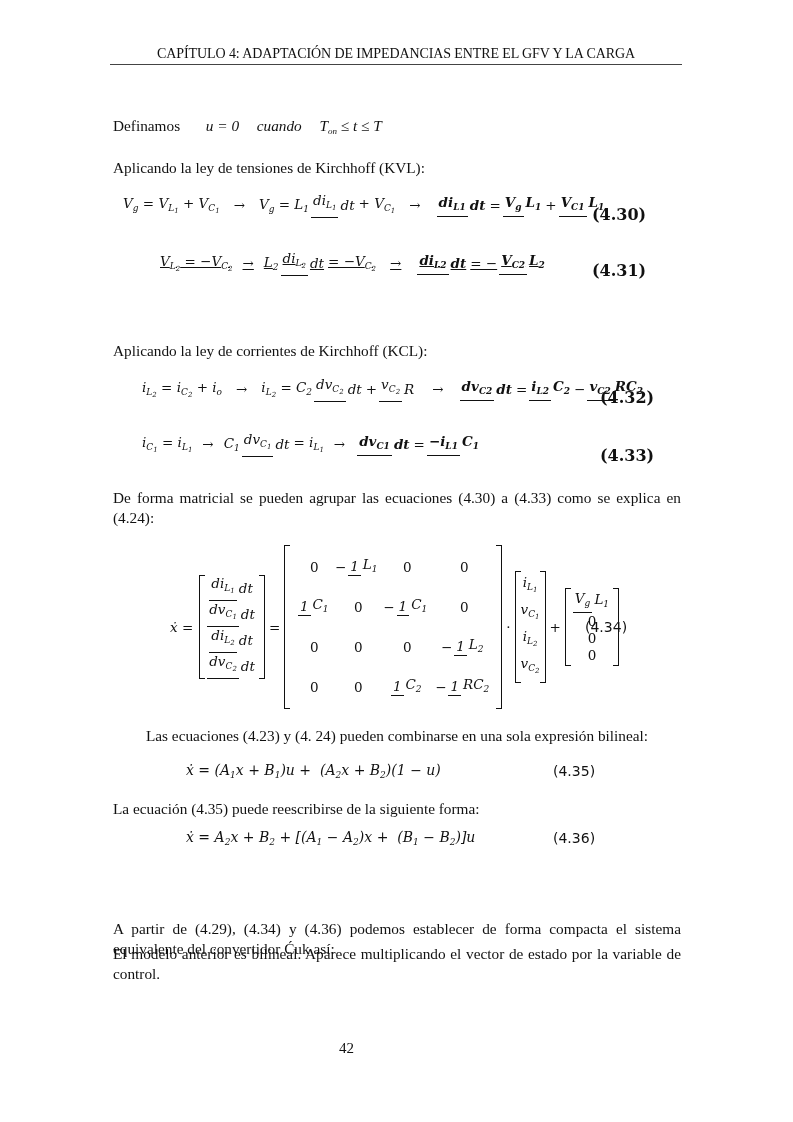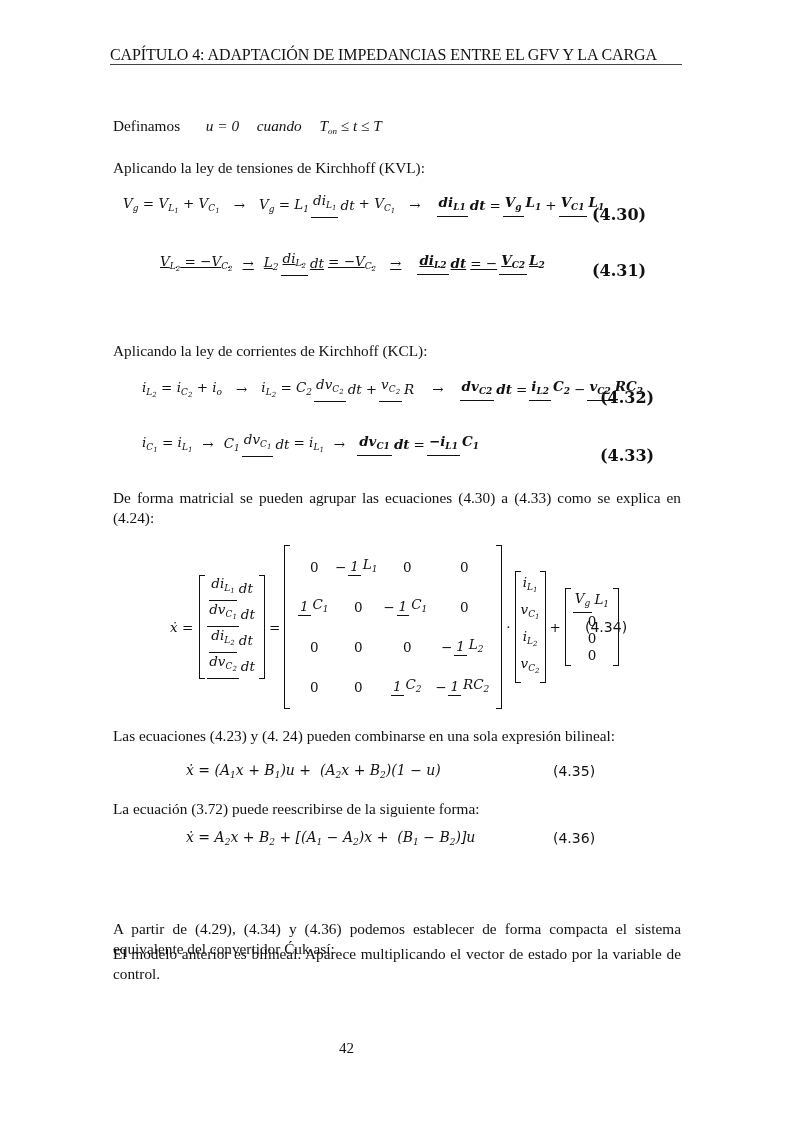--- a/index.html
+++ b/index.html
@@ -1,20 +1,20 @@
 <!DOCTYPE html>
 <html><head>
 <meta charset="utf-8">
 <style>
   html, body { margin: 0; padding: 0; background: #ffffff; }
   body { width: 793px; height: 1122px; position: relative; overflow: hidden;
          font-family: "Liberation Serif", "DejaVu Serif", serif; color: #111; }
   .page { position: absolute; left: 0; top: 0; width: 793px; height: 1122px; }
-  .header { position: absolute; left: 110px; width: 572px; top: 46px; text-align: left;
-            font-size: 16px; letter-spacing: -0.1px; }
+  .header { position: absolute; left: 110px; width: 572px; top: 46px; text-align: center;
+            font-size: 14px; letter-spacing: -0.1px; }
   .header-rule { position: absolute; left: 110px; width: 572px; top: 64px; height: 0;
                  border-top: 1px solid #444; }
   .p { position: absolute; left: 113px; width: 568px; font-size: 15.3px; line-height: 20px; }
   .p.justify { text-align: justify; }
   .mi { font-style: italic; }
   .eqrow { position: absolute; font-family: "DejaVu Serif", serif; font-size: 13.5px; display: flex;
            align-items: center; white-space: nowrap; }
   .frac { display: inline-flex; align-items: center; vertical-align: middle;
           margin: 0 2px; }
   .frac > .num { border-bottom: 1px solid #111; padding: 0 2px; line-height: 17px; }
@@ -251,28 +251,28 @@
             <span class="den">L<sub>1</sub></span>
           </span>
         <span>0</span>
         <span>0</span>
         <span>0</span>
       </span>
     </span>
   </div>
   <div class="eqnum plain" style="left:585px; top:619px;">(4.34)</div>
 
-  <div class="p" style="top:726px;">Las ecuaciones (4.23) y (4. 24) pueden combinarse en una sola expresión bilineal:</div>
+  <div class="p" style="top:726px;text-align:center;">Las ecuaciones (4.23) y (4. 24) pueden combinarse en una sola expresión bilineal:</div>
 
   <div class="eqrow" style="left:186px; top:762px; font-size:14px;">
     <span class="it">ẋ = (A<sub>1</sub>x + B<sub>1</sub>)u + &nbsp;(A<sub>2</sub>x + B<sub>2</sub>)(1 − u)</span>
   </div>
   <div class="eqnum plain" style="left:553px; top:763px;">(4.35)</div>
 
-  <div class="p" style="top:799px;">La ecuación (3.72) puede reescribirse de la siguiente forma:</div>
+  <div class="p" style="top:799px;">La ecuación (4.35) puede reescribirse de la siguiente forma:</div>
 
   <div class="eqrow" style="left:186px; top:829px; font-size:14px;">
     <span class="it">ẋ = A<sub>2</sub>x + B<sub>2</sub> + [(A<sub>1</sub> − A<sub>2</sub>)x + &nbsp;(B<sub>1</sub> − B<sub>2</sub>)]u</span>
   </div>
   <div class="eqnum plain" style="left:553px; top:830px;text-align:center;">(4.36)</div>
 
   <div class="p justify" style="top:904px;margin-top:40px;">El modelo anterior es bilineal. Aparece multiplicando el vector de estado por la variable de control.</div>
 
   <div class="p justify" style="top:919px;">A partir de (4.29), (4.34) y (4.36) podemos establecer de forma compacta el sistema equivalente del convertidor Ćuk así:</div>
 

